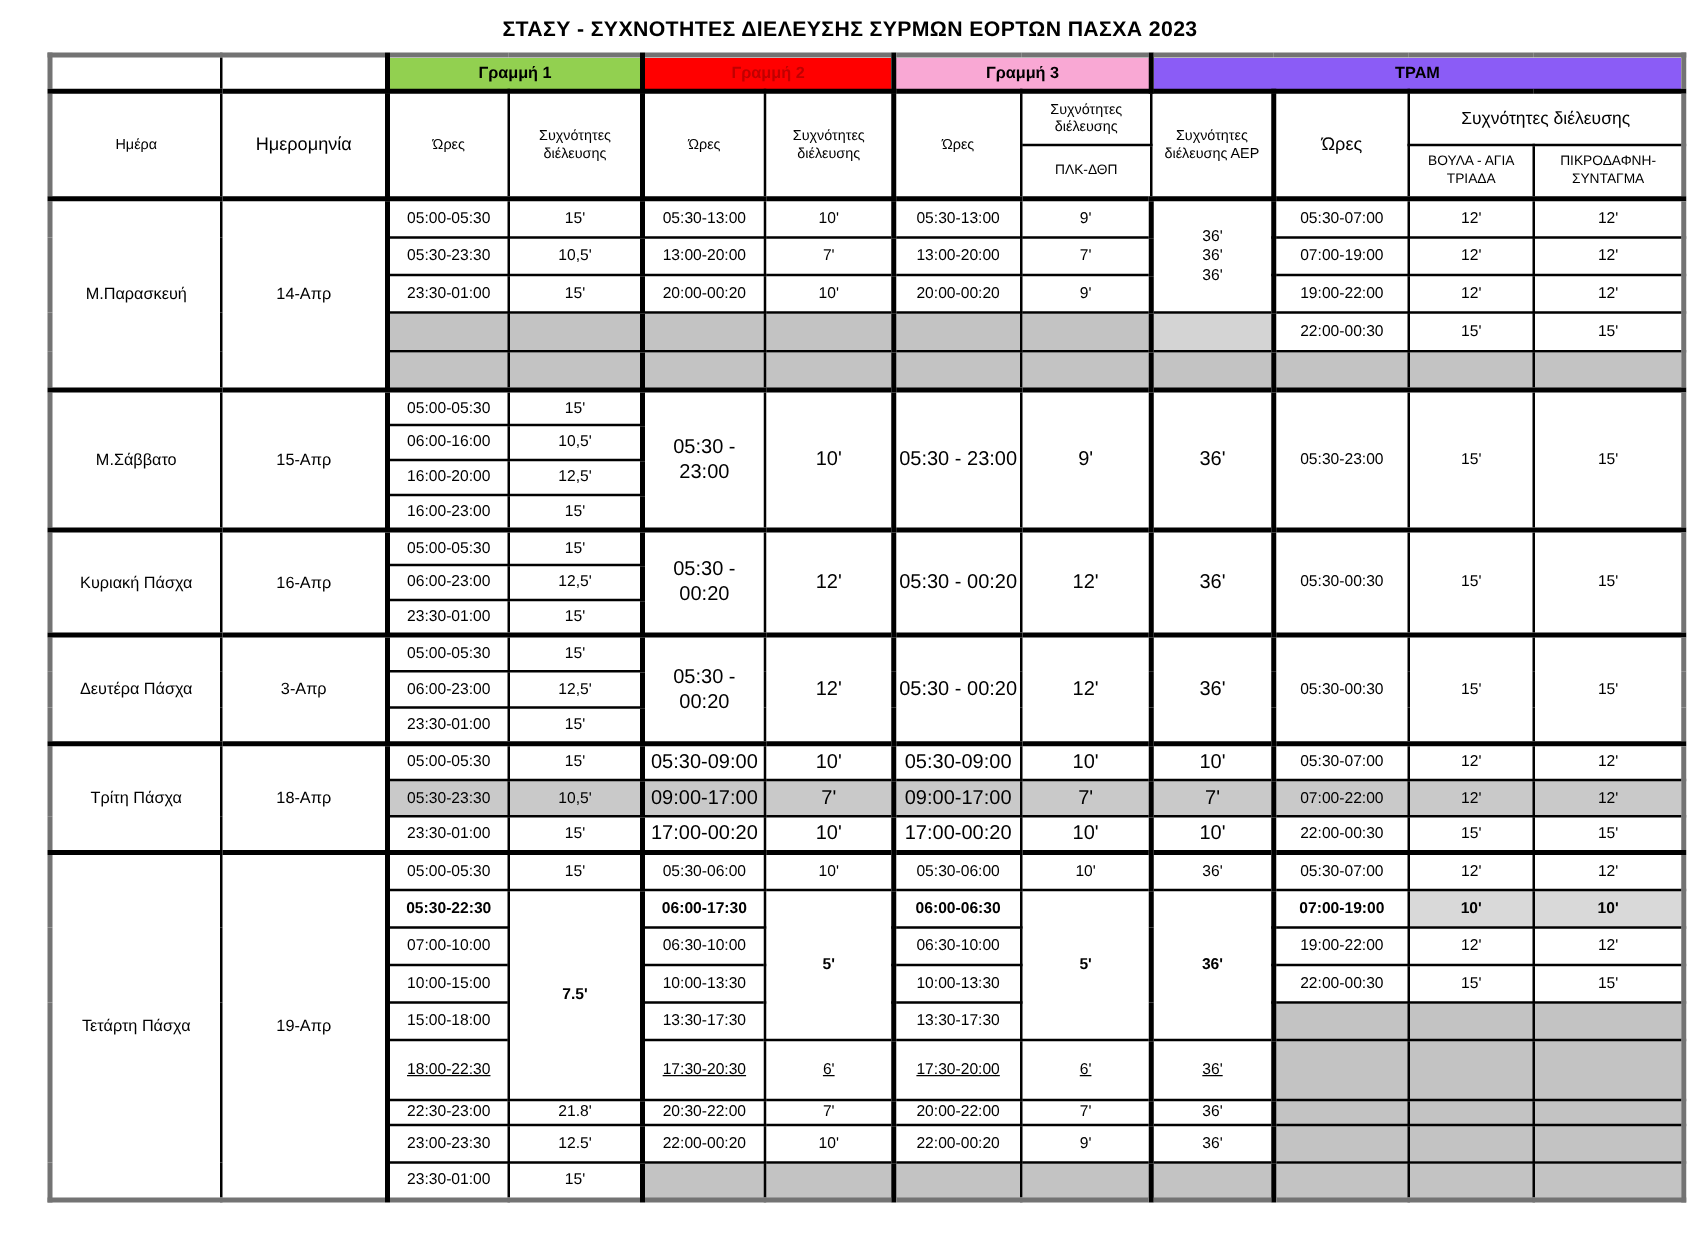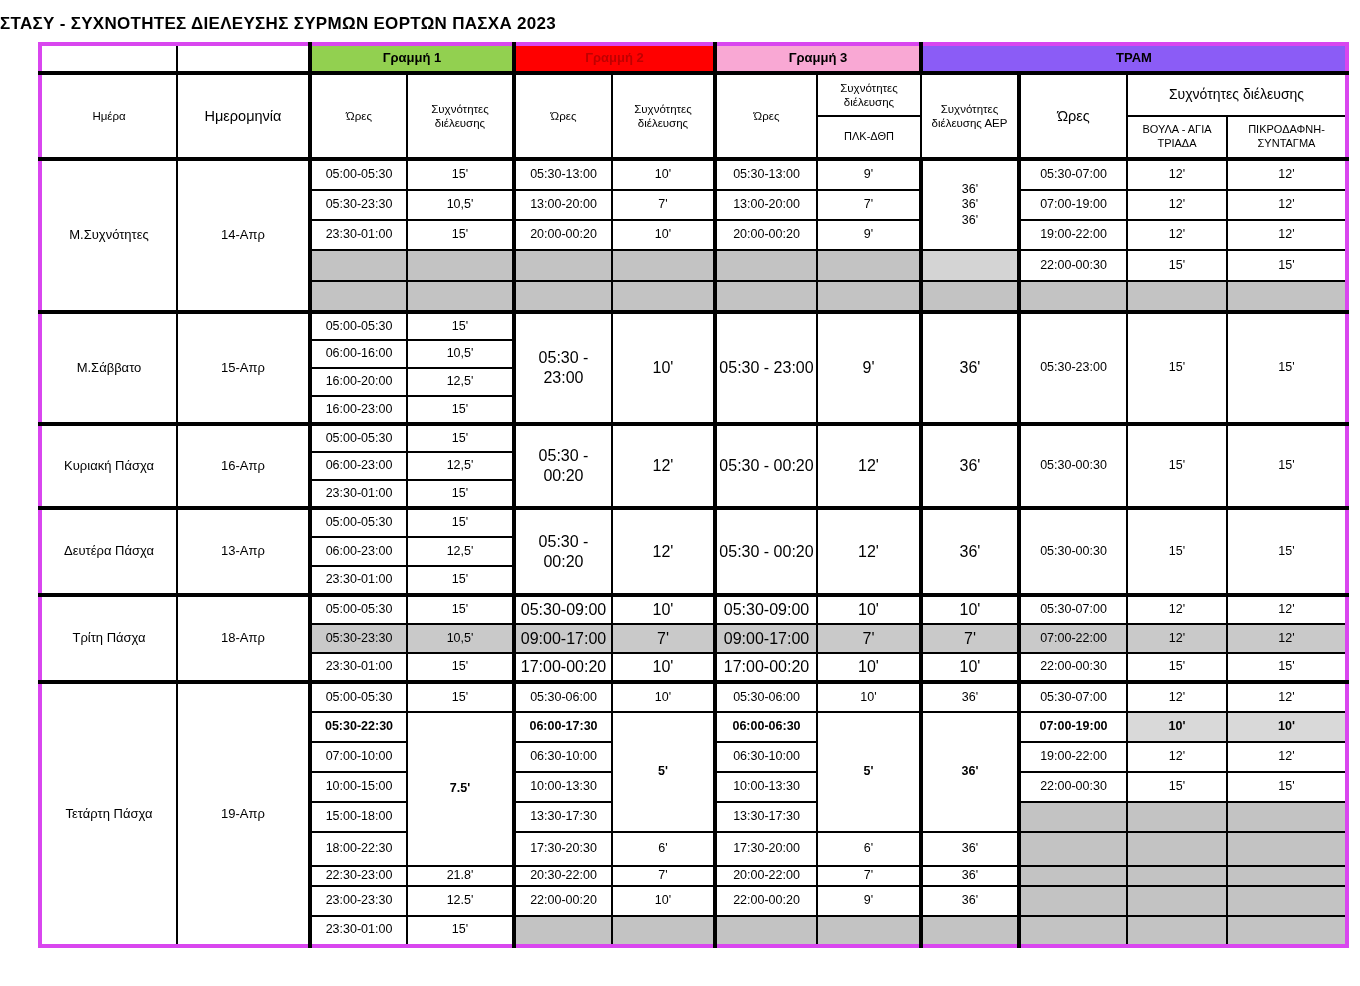--- a/index.html
+++ b/index.html
@@ -1,18 +1,18 @@
 <!DOCTYPE html>
 <html><head>
 <meta charset="utf-8">
 <style>
   html,body{margin:0;padding:0;background:#ffffff;}
   body{width:1360px;height:986px;font-family:"Liberation Sans",sans-serif;color:#000;}
-  .title{width:1360px;font-weight:bold;font-size:17px;padding-top:14px;letter-spacing:.3px;}
-  table{border-collapse:collapse;table-layout:fixed;margin:8px 0 0 38px;border:4px solid #d946ef;}
+  .title{width:1360px;text-align:center;font-weight:bold;font-size:17px;padding-top:14px;letter-spacing:.3px;}
+  table{border-collapse:collapse;table-layout:fixed;margin:8px 0 0 38px;border:4px solid #737373;}
   td{border:2px solid #000;text-align:center;vertical-align:middle;font-size:12.5px;padding:1px 2px;overflow:hidden;line-height:1.25;}
   td.x{border-right-width:4px;}
   td.xb{border-bottom-width:4px;}
   td.tt{border-top-width:4px;}
   td.band{font-size:13px;font-weight:bold;}
   td.hdr{font-size:11.5px;}
   td.hdr2{font-size:11px;}
   td.lg{font-size:14.5px;}
   td.md{font-size:14px;}
   td.day{font-size:13px;}
@@ -65,21 +65,21 @@
         <td rowspan="2" class="hdr x xb">Συχνότητες διέλευσης ΑΕΡ</td>
         <td rowspan="2" class="lg xb">Ώρες</td>
         <td colspan="2" class="md">Συχνότητες διέλευσης</td>
       </tr>
       <tr style="height: 43px;">
         <td class="hdr2 xb">ΠΛΚ-ΔΘΠ</td>
         <td class="hdr2 xb">ΒΟΥΛΑ - ΑΓΙΑ ΤΡΙΑΔΑ</td>
         <td class="hdr2 xb">ΠΙΚΡΟΔΑΦΝΗ-ΣΥΝΤΑΓΜΑ</td>
       </tr>
       <tr style="height: 31px;">
-        <td rowspan="5" class="day tt">Μ.Συχνότητες</td>
+        <td rowspan="5" class="day tt">Μ.Παρασκευή</td>
         <td rowspan="5" class="day x tt">14-Απρ</td>
         <td class="tt">05:00-05:30</td>
         <td class="x tt">15'</td>
         <td class="tt">05:30-13:00</td>
         <td class="x tt">10'</td>
         <td class="tt">05:30-13:00</td>
         <td class="x tt">9'</td>
         <td rowspan="3" class="x tt">
           <div class="mv">
             <div>36'</div>
@@ -180,21 +180,21 @@
       <tr style="height: 28px;">
         <td>06:00-23:00</td>
         <td class="x">12,5'</td>
       </tr>
       <tr style="height: 28px;">
         <td>23:30-01:00</td>
         <td class="x">15'</td>
       </tr>
       <tr style="height: 29px;">
         <td rowspan="3" class="day tt">Δευτέρα Πάσχα</td>
-        <td rowspan="3" class="day x tt">13-Απρ</td>
+        <td rowspan="3" class="day x tt">3-Απρ</td>
         <td class="tt">05:00-05:30</td>
         <td class="x tt">15'</td>
         <td rowspan="3" class="sm tt">05:30 - 00:20</td>
         <td rowspan="3" class="sm x tt">12'</td>
         <td rowspan="3" class="sm tt">05:30 - 00:20</td>
         <td rowspan="3" class="sm x tt">12'</td>
         <td rowspan="3" class="sm x tt">36'</td>
         <td rowspan="3" class="tt">05:30-00:30</td>
         <td rowspan="3" class="tt">15'</td>
         <td rowspan="3" class="tt">15'</td>
@@ -288,21 +288,21 @@
         <td>15'</td>
       </tr>
       <tr style="height: 30px;">
         <td>15:00-18:00</td>
         <td>13:30-17:30</td>
         <td>13:30-17:30</td>
         <td class="e"></td>
         <td class="e"></td>
         <td class="e"></td>
       </tr>
-      <tr style="height: 34px;">
+      <tr style="height: 48px; text-decoration: underline;">
         <td>18:00-22:30</td>
         <td>17:30-20:30</td>
         <td class="x">6'</td>
         <td>17:30-20:00</td>
         <td class="x">6'</td>
         <td class="x">36'</td>
         <td class="e"></td>
         <td class="e"></td>
         <td class="e"></td>
       </tr>

